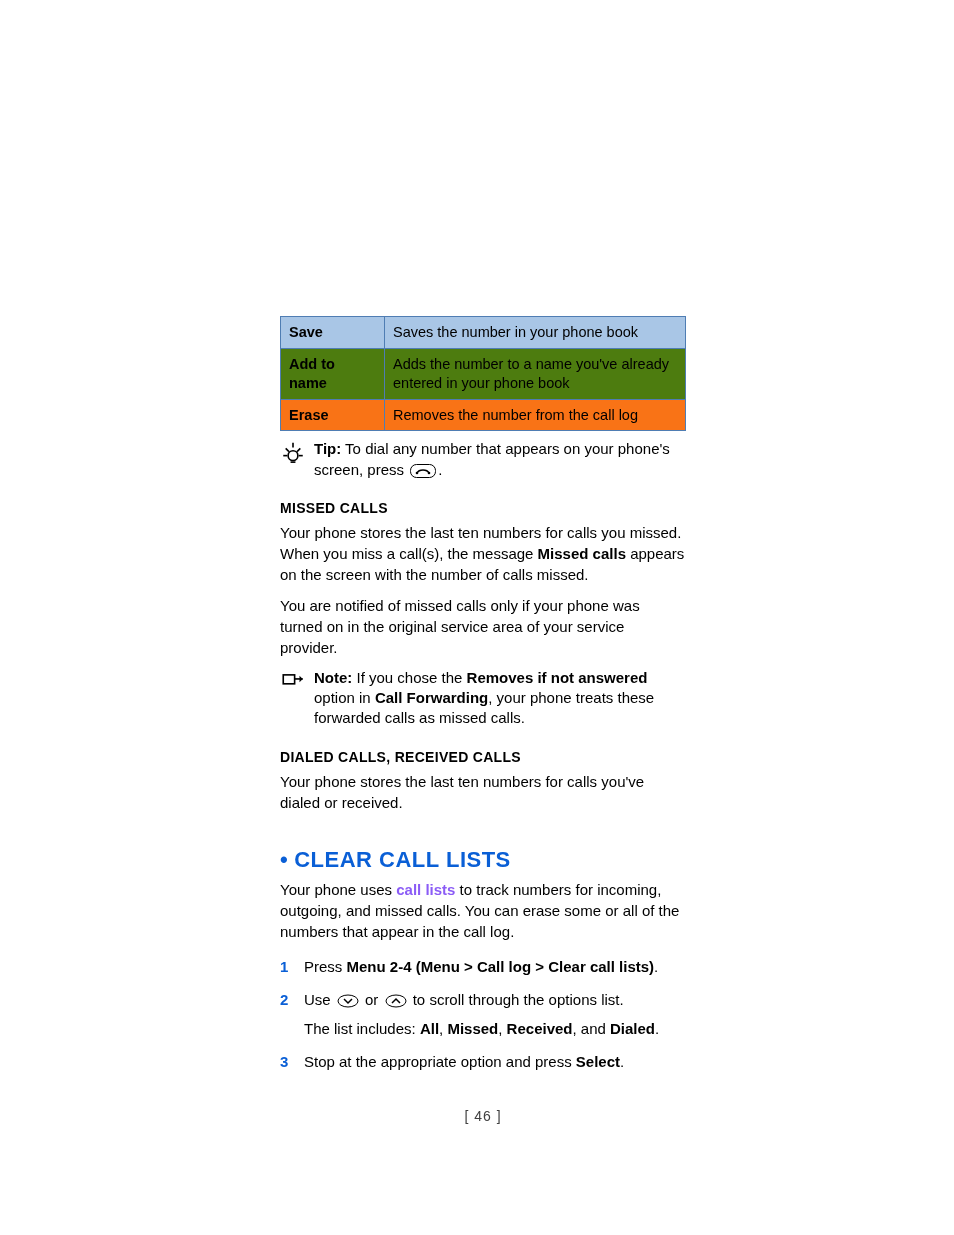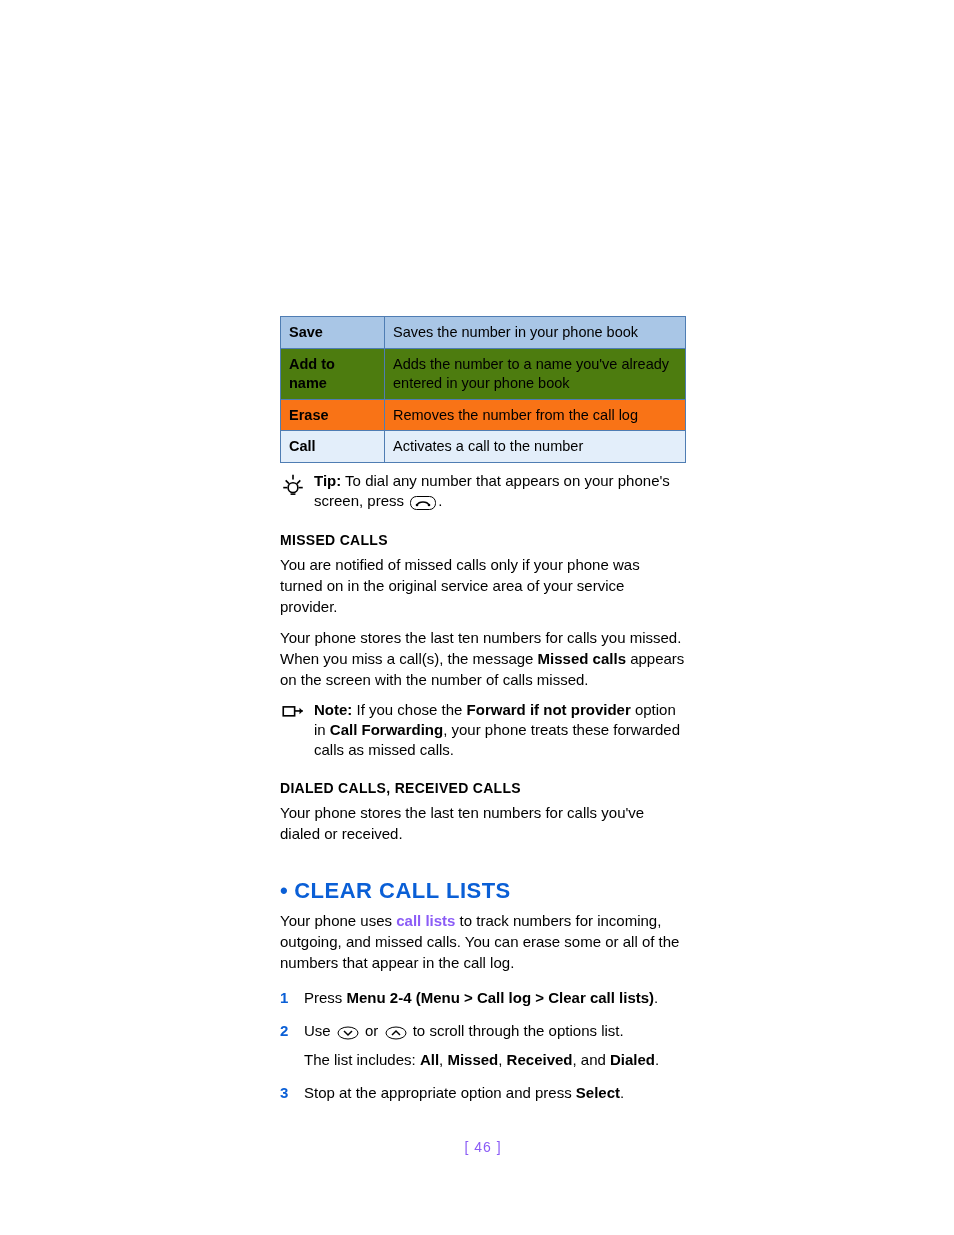--- a/index.html
+++ b/index.html
@@ -93,21 +93,21 @@
 
   .inline-icon {
     display: inline-block;
     vertical-align: middle;
     margin: 0 2px;
   }
   .inline-icon svg { display: block; }
 
   .pagenum {
     text-align: center;
-    color: #8b5cf6;
+    color: #404040;
     font-size: 14px;
     margin-top: 36px;
     letter-spacing: 1px;
   }
   .bold { font-weight: bold; }
 </style>
 </head>
 <body>
 
 <div class="page">
@@ -119,24 +119,20 @@
       <td>Saves the number in your phone book</td>
     </tr>
     <tr class="row1">
       <td>Add to name</td>
       <td>Adds the number to a name you've already entered in your phone book</td>
     </tr>
     <tr class="row2">
       <td>Erase</td>
       <td>Removes the number from the call log</td>
     </tr>
-    <tr class="row3">
-      <td>Call</td>
-      <td>Activates a call to the number</td>
-    </tr>
   </tbody>
     </table>
 
   <div class="tip">
     <div class="icon">
       <svg viewBox="0 0 32 32" fill="none" stroke="#000" stroke-width="2">
         <circle cx="16" cy="18" r="6"></circle>
         <line x1="16" y1="2" x2="16" y2="8"></line>
         <line x1="4" y1="18" x2="9" y2="18"></line>
         <line x1="23" y1="18" x2="28" y2="18"></line>
@@ -149,35 +145,35 @@
       <span class="bold">Tip:</span><span> To dial any number that appears on your phone's screen, press </span><span class="inline-icon"><svg width="26" height="14" viewBox="0 0 26 14">
             <rect x="0.5" y="0.5" width="25" height="13" rx="6" fill="#fff" stroke="#000"></rect>
             <path d="M7 9 C9 5 17 5 19 9" stroke="#000" stroke-width="1.5" fill="none"></path>
             <circle cx="7" cy="9" r="1.3" fill="#000"></circle>
             <circle cx="19" cy="9" r="1.3" fill="#000"></circle>
           </svg></span><span>.</span>
     </div>
   </div>
 
   <h4>MISSED CALLS</h4>
-  <p>You are notified of missed calls only if your phone was turned on in the original service area of your service provider.</p>
   <p>
     <span>Your phone stores the last ten numbers for calls you missed. When you miss a call(s), the message </span><span class="bold">Missed calls</span><span> appears on the screen with the number of calls missed.</span>
   </p>
+  <p>You are notified of missed calls only if your phone was turned on in the original service area of your service provider.</p>
 
   <div class="note">
     <div class="icon">
       <svg viewBox="0 0 32 32" fill="none" stroke="#000" stroke-width="2">
         <rect x="4" y="6" width="14" height="11" fill="#fff"></rect>
         <path d="M18 11 L28 11"></path>
         <path d="M24 7 L28 11 L24 15" fill="#000" stroke="none"></path>
       </svg>
     </div>
     <div class="note-body">
-      <span class="bold">Note: </span><span> If you chose the </span><span class="bold">Forward if not provider</span><span> option in </span><span class="bold">Call Forwarding</span><span>, your phone treats these forwarded calls as missed calls.</span>
+      <span class="bold">Note: </span><span> If you chose the </span><span class="bold">Removes if not answered</span><span> option in </span><span class="bold">Call Forwarding</span><span>, your phone treats these forwarded calls as missed calls.</span>
     </div>
   </div>
 
   <h4>DIALED CALLS, RECEIVED CALLS</h4>
   <p>Your phone stores the last ten numbers for calls you've dialed or received.</p>
 
   <h2 class="section">
     <span class="bullet">•</span><span>CLEAR CALL LISTS</span>
   </h2>
   <p>

